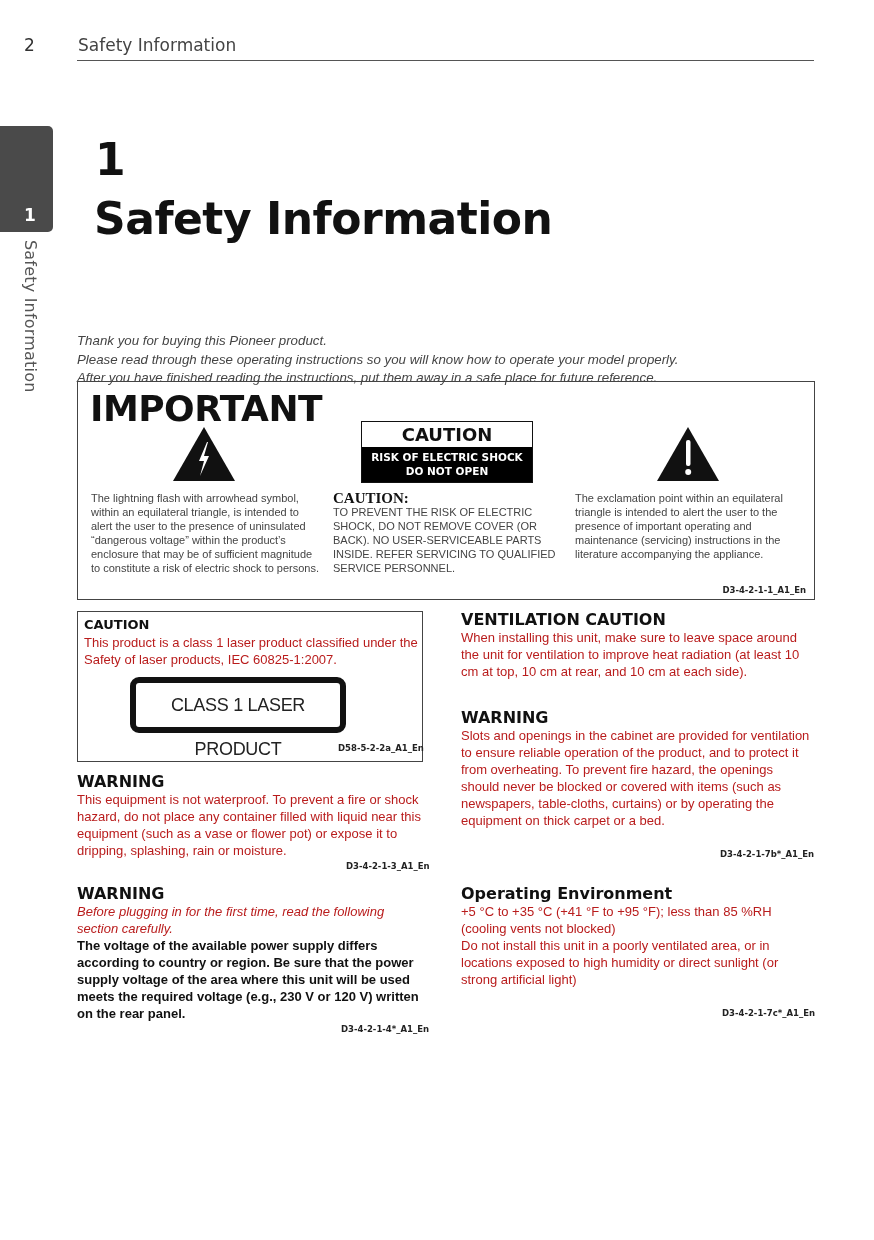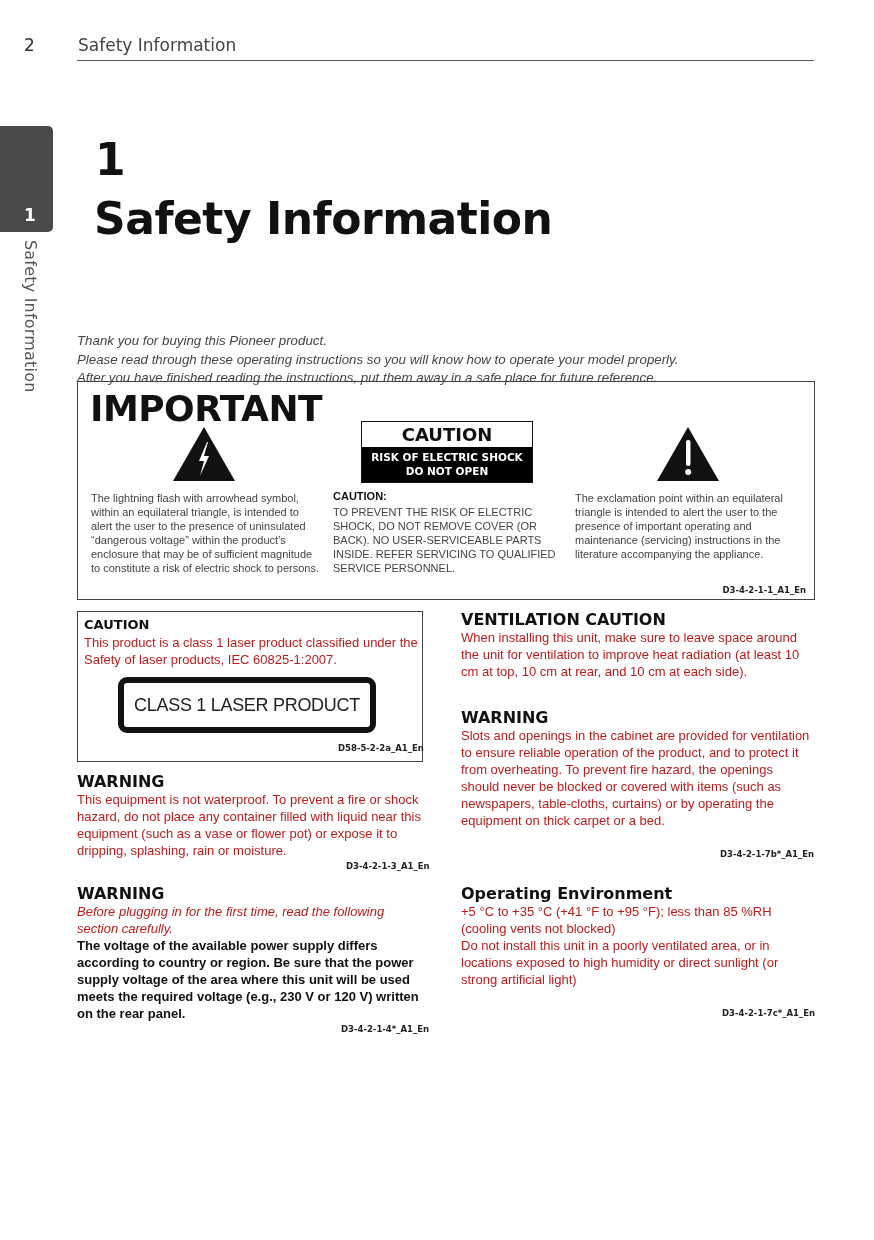--- a/index.html
+++ b/index.html
@@ -17,21 +17,21 @@
   .imp-box { left:77px; top:381px; width:736px; height:217px; border:1px solid #444; }
   .imp-title { left:90px; top:388px; font-size:36px; font-weight:bold; color:#111; font-family:"DejaVu Sans", sans-serif; letter-spacing:-0.5px; }
   .small { font-size:11px; line-height:14px; color:#444; }
   .code { font-size:8.5px; font-weight:bold; color:#222; font-family:"DejaVu Sans", sans-serif; }
   .caution-label { left:361px; top:421px; width:170px; height:60px; border:1.5px solid #111; }
   .caution-label .top { height:25px; text-align:center; font-weight:bold; font-size:18px; color:#111; line-height:26px; font-family:"DejaVu Sans", sans-serif; }
   .caution-label .bot { height:35px; background:#000000; color:#fff; text-align:center; font-size:10.5px; font-weight:bold; line-height:14px; padding-top:3px; box-sizing:border-box; font-family:"DejaVu Sans", sans-serif; }
   .h2 { font-size:16px; font-weight:bold; color:#111; font-family:"DejaVu Sans", sans-serif; }
   .body-txt { font-size:13px; line-height:17px; color:#b91c1c; }
   .laser-box { left:77px; top:611px; width:344px; height:149px; border:1px solid #444; }
-  .laser-label { left:118px; top:677px; width:258px; height:56px; border:6px solid #111; border-radius:9px; box-sizing:border-box; text-align:center; line-height:44px; font-size:18px; color:#222; letter-spacing:-0.3px; }
+  .laser-label { left:130px; top:677px; width:216px; height:56px; border:6px solid #111; border-radius:9px; box-sizing:border-box; text-align:center; line-height:44px; font-size:18px; color:#222; letter-spacing:-0.3px; }
   .bold-txt { font-size:13px; line-height:17px; font-weight:bold; color:#111; }
 </style>
 </head>
 <body>
 
 <div class="abs hdr-num">2</div>
 <div class="abs hdr-title">Safety Information</div>
 <div class="abs hdr-rule"></div>
 
 <div class="abs tab"></div>
@@ -56,21 +56,21 @@
 </svg>
 <div class="abs small" style="left:91px;top:491px;width:230px;">The lightning flash with arrowhead symbol, within an equilateral triangle, is intended to alert the user to the presence of uninsulated “dangerous voltage” within the product’s enclosure that may be of sufficient magnitude to constitute a risk of electric shock to persons.</div>
 
 <div class="abs caution-label">
   <div class="top">CAUTION</div>
   <div class="bot">
     <div>RISK OF ELECTRIC SHOCK</div>
     <div>DO NOT OPEN</div>
   </div>
 </div>
-<div class="abs" style="left:333px;top:490px;font-size:11px;font-weight:bold;color:#111;font-family:Liberation Sans, sans-serif;">CAUTION:</div>
+<div class="abs" style="left:333px;top:490px;font-size:15px;font-weight:bold;color:#111;font-family:Liberation Serif, serif;">CAUTION:</div>
 <div class="abs small" style="left:333px;top:505px;width:225px;">TO PREVENT THE RISK OF ELECTRIC SHOCK, DO NOT REMOVE COVER (OR BACK). NO USER-SERVICEABLE PARTS INSIDE. REFER SERVICING TO QUALIFIED SERVICE PERSONNEL.</div>
 
 <svg class="abs" style="left:656px;top:426px;" width="64" height="56" viewBox="0 0 64 56">
   <polygon points="32,1 63,55 1,55" fill="#111"></polygon>
   <rect x="30" y="14" width="4.5" height="26" rx="2" fill="#fff"></rect>
   <circle cx="32.2" cy="46" r="3" fill="#fff"></circle>
 </svg>
 <div class="abs small" style="left:575px;top:491px;width:228px;">The exclamation point within an equilateral triangle is intended to alert the user to the presence of important operating and maintenance (servicing) instructions in the literature accompanying the appliance.</div>
 <div class="abs code" style="right:68px;top:585px;margin-left:12px;">D3-4-2-1-1_A1_En</div>
 

